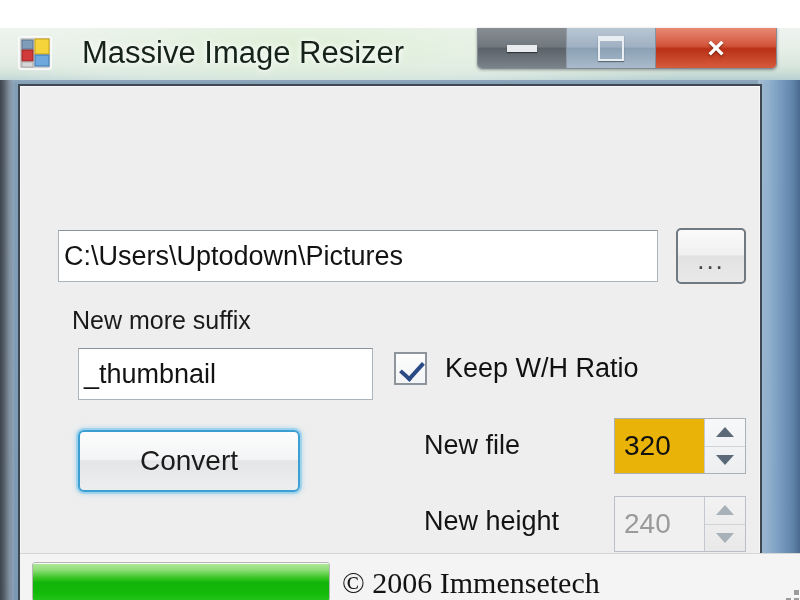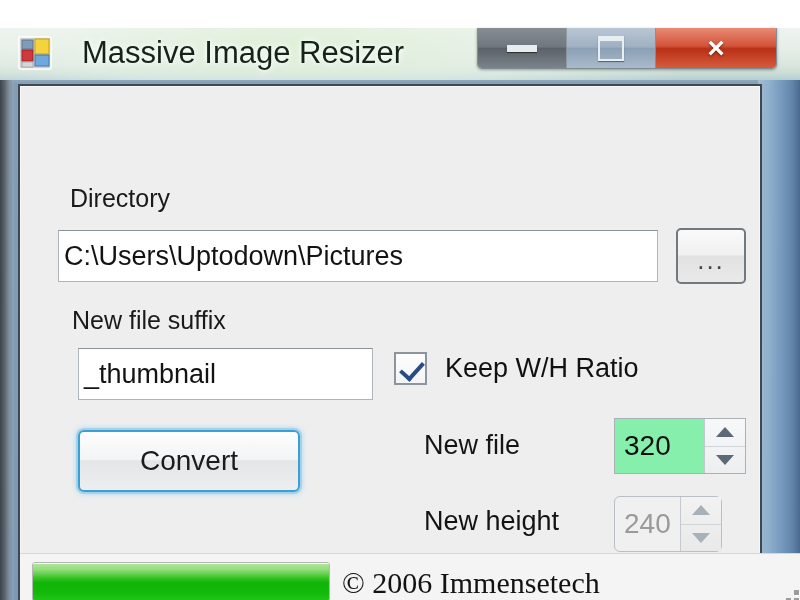--- a/index.html
+++ b/index.html
@@ -244,21 +244,21 @@
     color: #151515;
     white-space: nowrap;
     text-align: right;
   }
   .spin-label.disabled { color: #131313; }
   .spinner {
     position: absolute;
     box-sizing: border-box;
     height: 56px;
     border: 1px solid #a9b0b6;
-    background: #86efac;
+    background: #eab308;
     display: flex;
     align-items: stretch;
   }
   .spinner.disabled {
     background: #f0f0f0;
     border-color: #b9bfc4;
   }
   .spin-value {
     flex: 1;
     display: flex;
@@ -296,21 +296,21 @@
     border-left: 9px solid transparent;
     border-right: 9px solid transparent;
     border-top: 10px solid #5c6a78;
   }
   .spinner.disabled .tri-up { border-bottom-color: #a8b0b8; }
   .spinner.disabled .tri-down { border-top-color: #a8b0b8; }
 
   #width-label  { left: 404px; top: 344px; }
   #width-spinner{ left: 594px; top: 332px; width: 132px; }
   #height-label { left: 404px; top: 420px; }
-  #height-spinner{ left: 594px; top: 410px; width: 108px; border-radius: 6px; }
+  #height-spinner{ left: 594px; top: 410px; width: 132px; }
 
   
   #freeware-link {
     position: absolute;
     left: 54px; top: 496px;
     font-size: 27px;
     color: #2a22c8;
     text-decoration: underline;
     white-space: nowrap;
     cursor: pointer;
@@ -398,27 +398,26 @@
         <div class="glyph-maximize"></div>
       </div>
       <div class="winbtn" id="btn-close">
         <div class="glyph-close">×</div>
       </div>
     </div>
   </div>
 
   <div id="form-area">
 
-    <div class="field-label" id="directory-label">Directory</div>
 
     <div class="textbox" id="directory-input">C:\Users\Uptodown\Pictures</div>
 
     <div id="browse-button">...</div>
 
-    <div class="field-label" id="suffix-label">New file suffix</div>
+    <div class="field-label" id="suffix-label">New more suffix</div>
 
     <div class="textbox" id="suffix-input">_thumbnail</div>
 
     <div id="convert-button">Convert</div>
 
     <div id="keep-ratio-row">
       <div id="keep-ratio-box"></div>
       <div id="keep-ratio-label">Keep W/H Ratio</div>
     </div>
 

